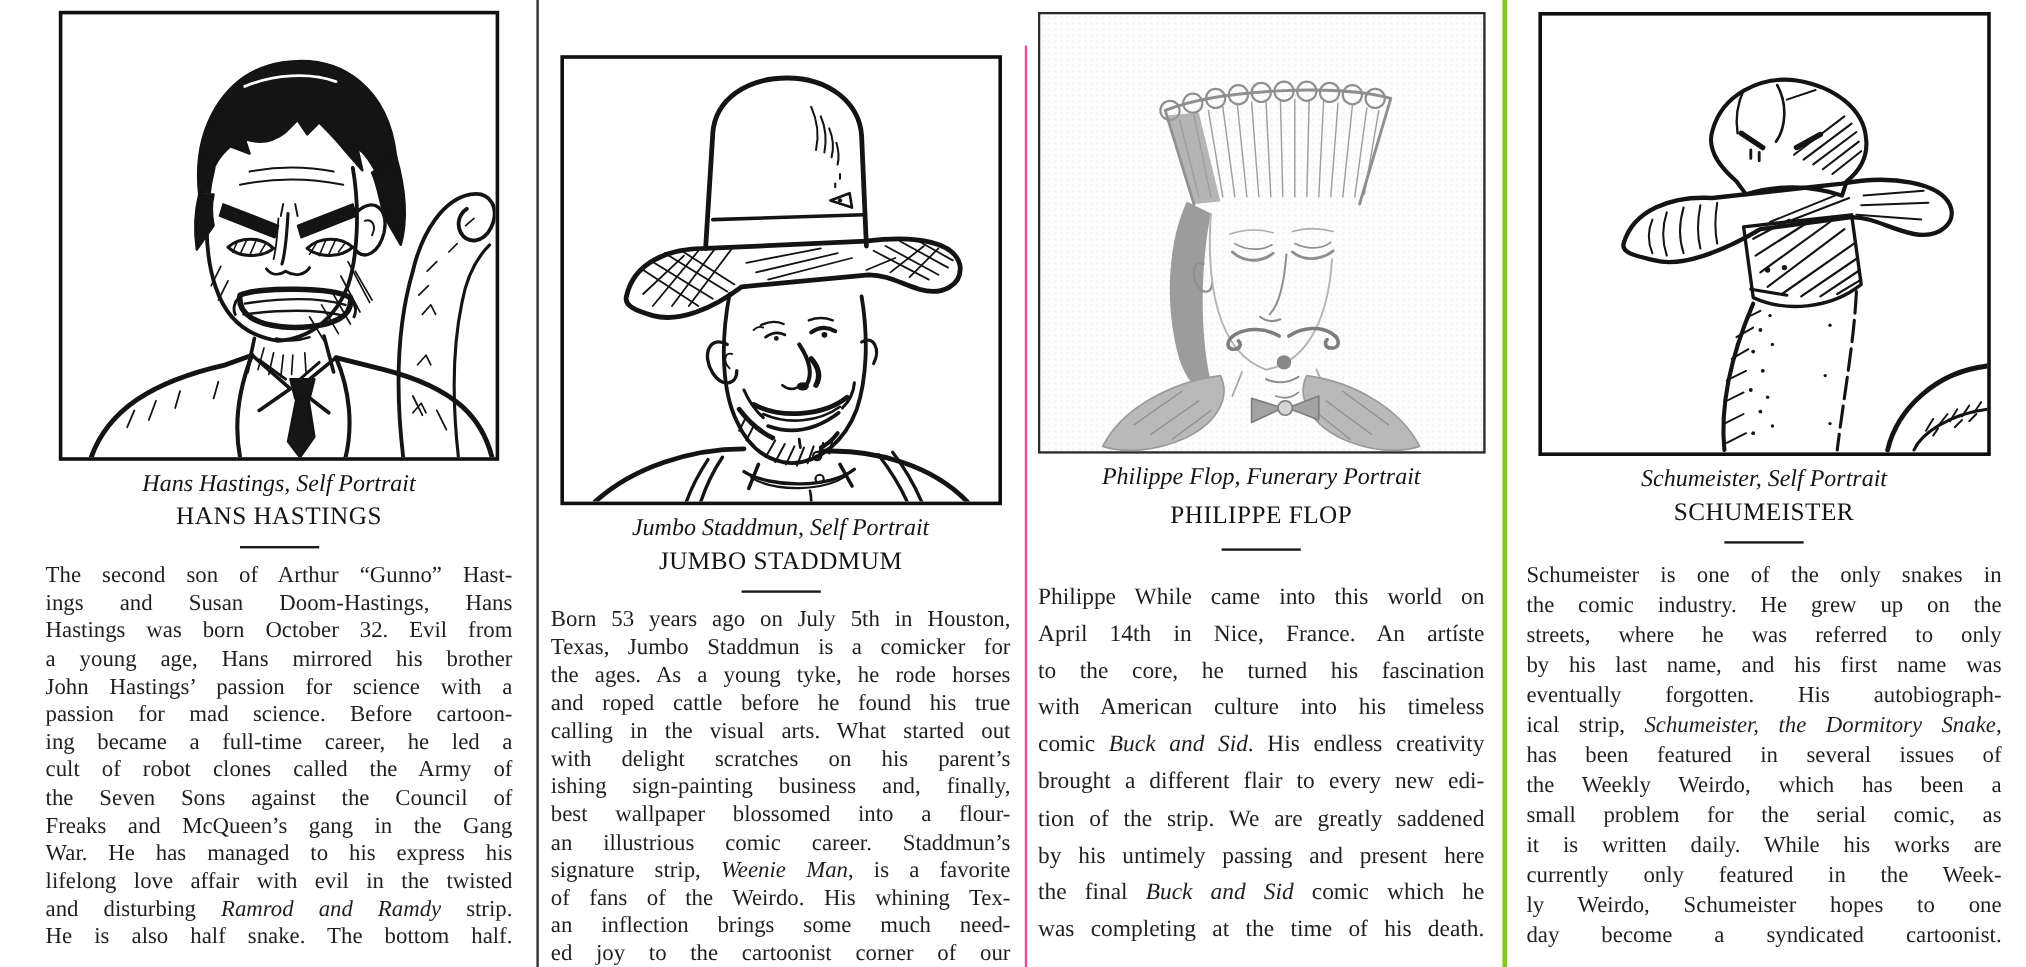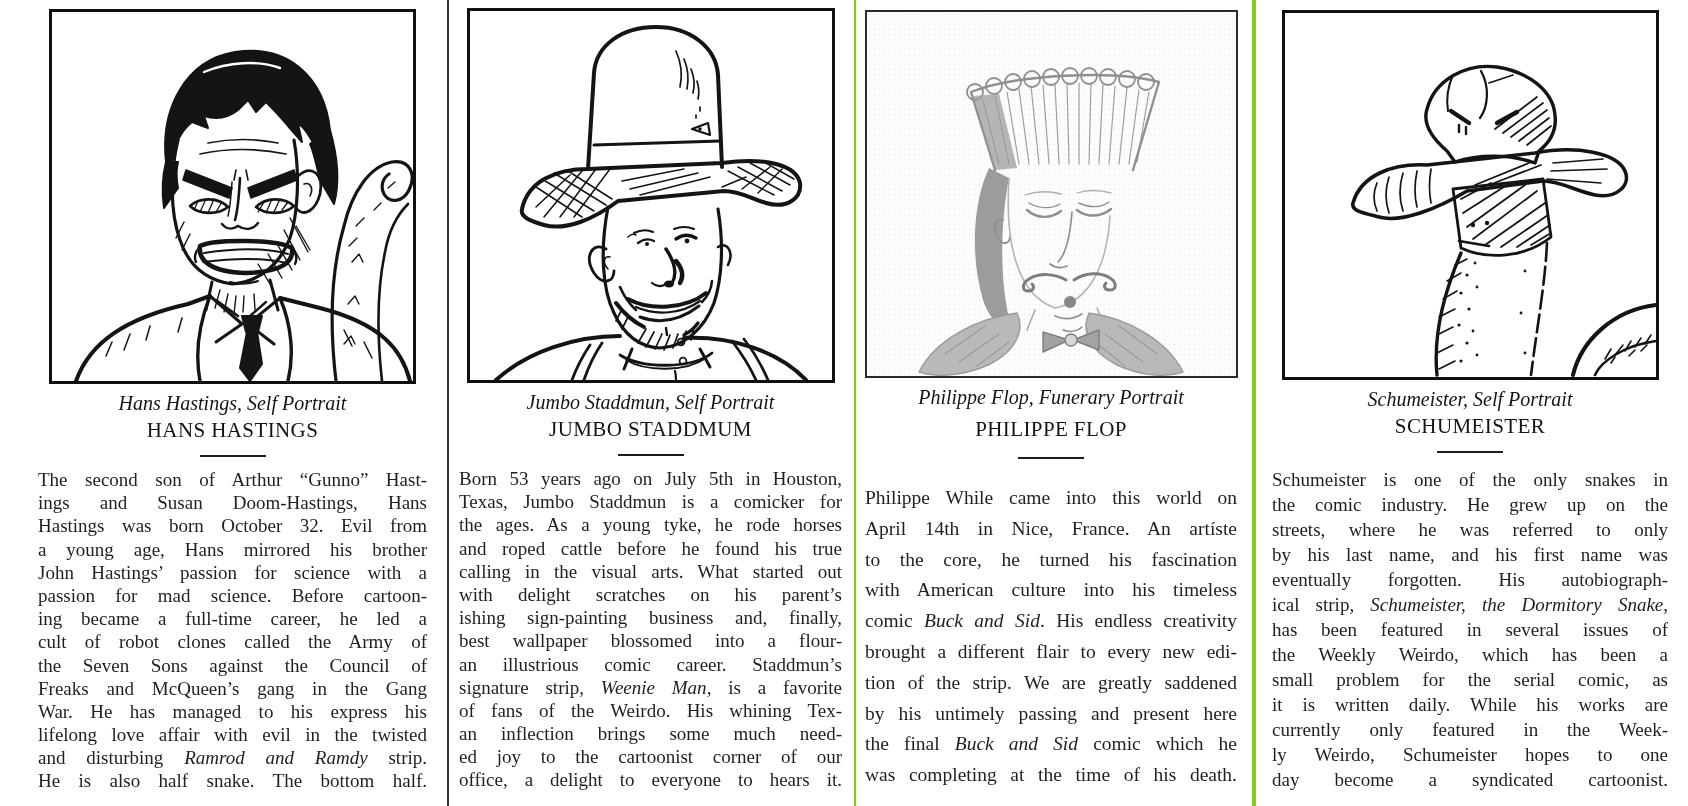--- a/index.html
+++ b/index.html
@@ -4,21 +4,21 @@
 <style>
   html,body{margin:0;padding:0;background:#ffffff;}
   body{
     width:1688px;height:806px;overflow:hidden;
     font-family:"Liberation Serif","DejaVu Serif",serif;
     color:#1e1e1e;
   }
   .page{display:grid;grid-template-columns:449px 407px 400px 432px;width:1688px;height:806px;border-radius:31px;}
   .col{box-sizing:border-box;overflow:hidden;}
   .col-1{padding:9px 20px 0 38px;border-right:2px solid #333;}
-  .col-2{padding:8px 12px 12px 10px;border-right:2px solid #84cc16;}
+  .col-2{padding:8px 12px 12px 10px;border-right:2px solid #ec4899;margin-top:38px;}
   .col-3{padding:10px 15px 0 9px;border-right:4px solid #84cc16;}
   .col-4{padding:10px 20px 0 16px;}
   .frame{display:block;margin:0 auto;border:3px solid #101010;background:#ffffff;}
   .frame svg{display:block;}
   .col-3 .frame{border:2px solid #2b2b2b;background:#fcfcfc;}
   .caption{margin-top:8px;text-align:center;font-style:italic;font-size:20px;line-height:23px;color:#141414;}
   .heading{margin:2px 0 0;text-align:center;font-weight:400;font-size:21px;line-height:26px;letter-spacing:.4px;color:#141414;}
   .col-3 .heading{margin-top:7px;}
   .rule{width:66px;border:0;border-top:2px solid #1c1c1c;margin:12px auto 11px;}
   .col-3 .rule{margin:15px auto 24px;}

